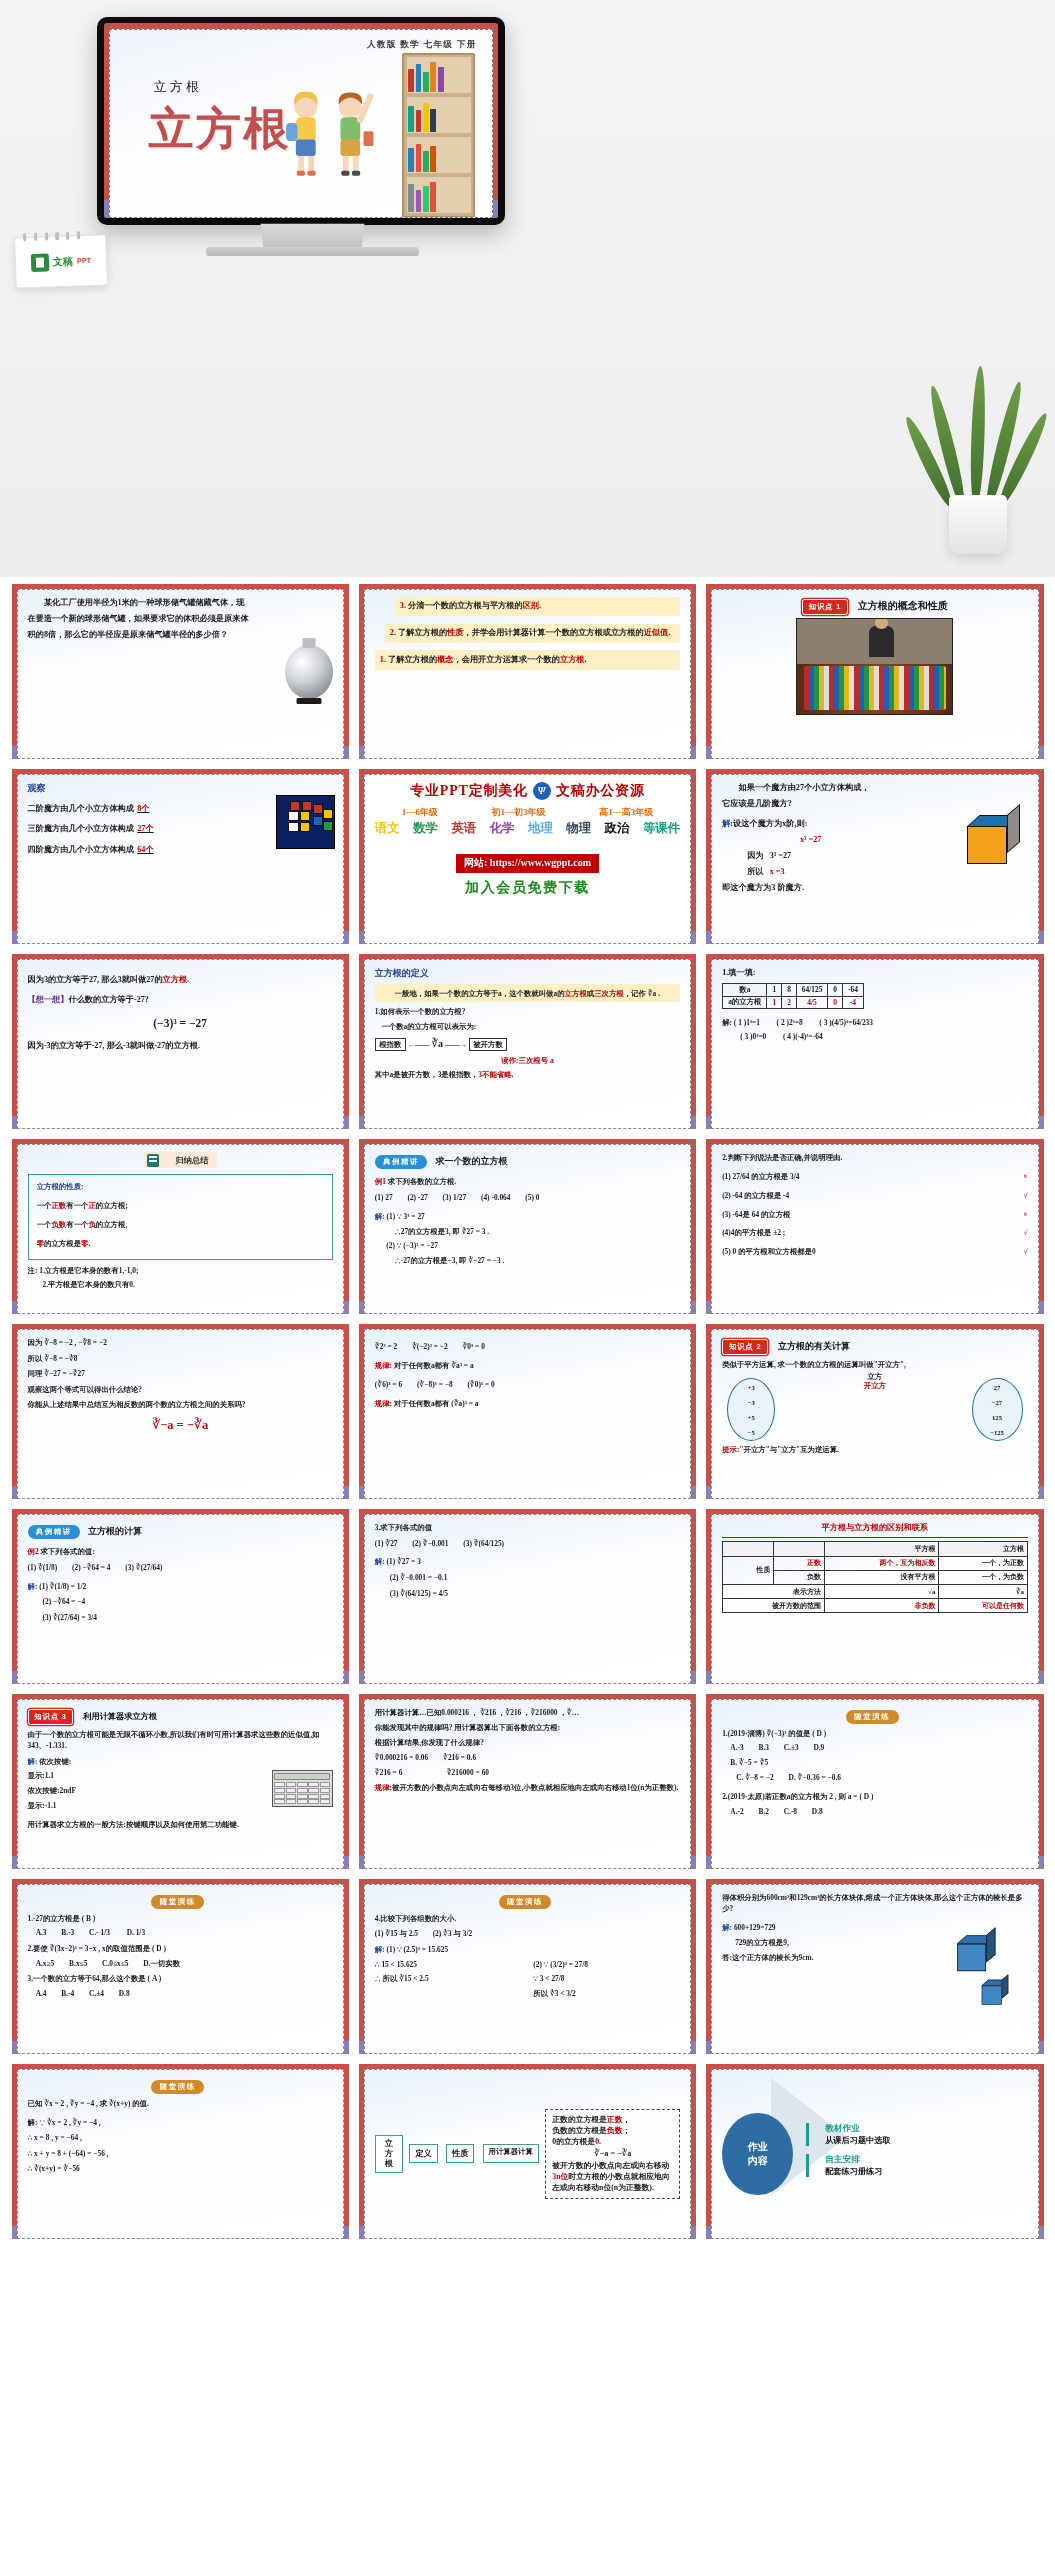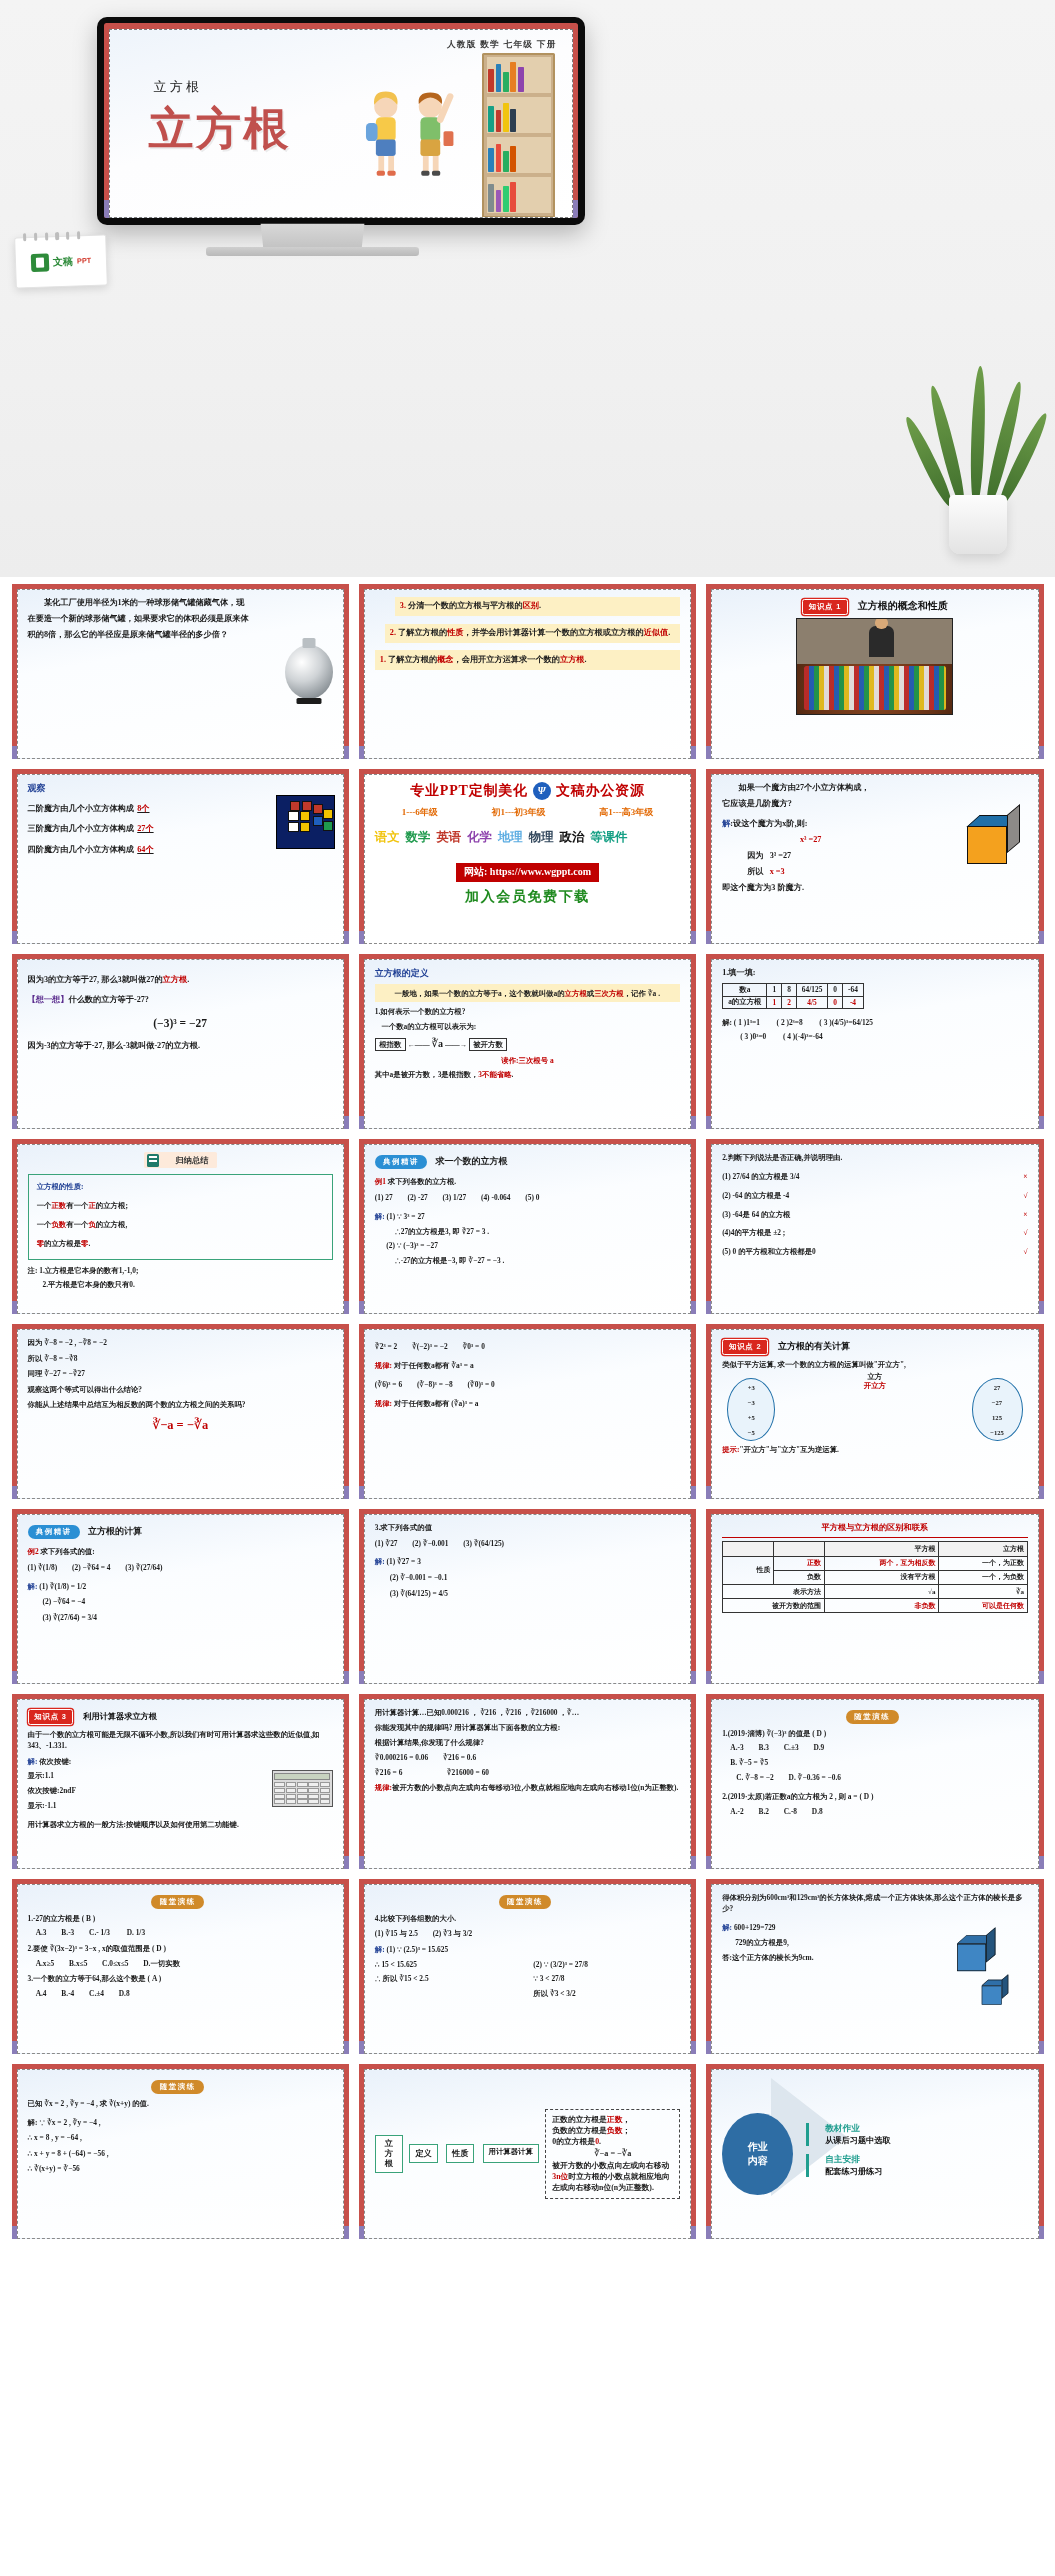--- a/index.html
+++ b/index.html
@@ -13,21 +13,21 @@
 
   
   .hero {
     position:relative;
     width:1055px; height:577px;
     background:linear-gradient(180deg,#f4f4f4 0%,#f1f1f1 55%,#ededed 100%);
     overflow:hidden;
   }
   .monitor {
     position:absolute; left:97px; top:16.5px;
-    width:488px; height:208px;
+    width:408px; height:208px;
     background:#0b0b0b;
     border-radius:10px;
     padding:6.6px;
     box-shadow:0 8.2px 23px rgba(0,0,0,.25);
   }
   .slide-frame {
     width:100%; height:100%;
     background:#c7504a;
     border-radius:2.5px;
     padding:5.8px 5.8px 0 5.8px;
@@ -234,22 +234,22 @@
   .hw-s{ font-size:8.2px; font-weight:700; color:#111; }
 
   
   .ad-inner{ background:#ffffff; }
   .ad-l1{ font-size:14px;font-weight:700;letter-spacing:0.8px;text-align:center;
     display:flex;align-items:center;justify-content:center;gap:5px;}
   .ad-logo{ width:18px;height:18px;border-radius:50%;background:#1f5fbd;color:#fff;
     font-size:10px;display:flex;align-items:center;justify-content:center;font-style:italic;font-weight:700;}
   .ad-l2{ font-size:9px;font-weight:700;text-align:center;margin-top:5.8px;
     display:flex;justify-content:space-around;}
-  .ad-l3{ font-size:12.4px;font-weight:700;text-align:center;margin-top:10px;
-    display:flex;justify-content:flex-start;gap:6px;}
+  .ad-l3{ font-size:12.4px;font-weight:700;text-align:center;margin-top:1px;
+    display:flex;justify-content:space-between;gap:6px;}
   .ad-url{ background:#c00000;color:#fff;font-size:10px;font-weight:700;
     padding:2.5px 8.2px;display:inline-block;margin-top:17px;
     font-family:"Liberation Serif",serif;}
   .ad-cta{ color:#1f8a1f;font-size:14px;font-weight:700;text-align:center;margin-top:6.6px;letter-spacing:1.6px;}
 
   
   .wm{
     position:absolute; left:15px; top:236px; width:92px; height:51px;
     background:#ffffff; border:0.8px solid #e3e3e3; border-radius:2.5px;
     box-shadow:0 2.5px 8.2px rgba(0,0,0,.13);
@@ -496,21 +496,21 @@
         <tr>
           <th>a的立方根</th>
           <td class="red">1</td>
               <td class="red">2</td>
           <td class="red">4/5</td>
               <td class="red">0</td>
           <td class="red">-4</td>
         </tr>
       </tbody>
         </table>
-      <p class="ln xs mt8">解: ( 1 )1³=1 　　( 2 )2³=8 　　( 3 )(4/5)³=64/125</p>
+      <p class="ln xs mt8">解: ( 1 )1³=1 　　( 2 )2³=8 　　( 3 )(4/5)³=64/233</p>
       <p class="ln xs" style="margin-left:18px">( 3 )0³=0 　　( 4 )(-4)³=-64</p>
     </div>
   </div>
 
   <div class="thumb">
     <div class="t-inner">
       <div class="center"><span class="sum-badge">
             <i class="sum-ic"></i>
             <span>归纳总结</span>
           </span></div>

